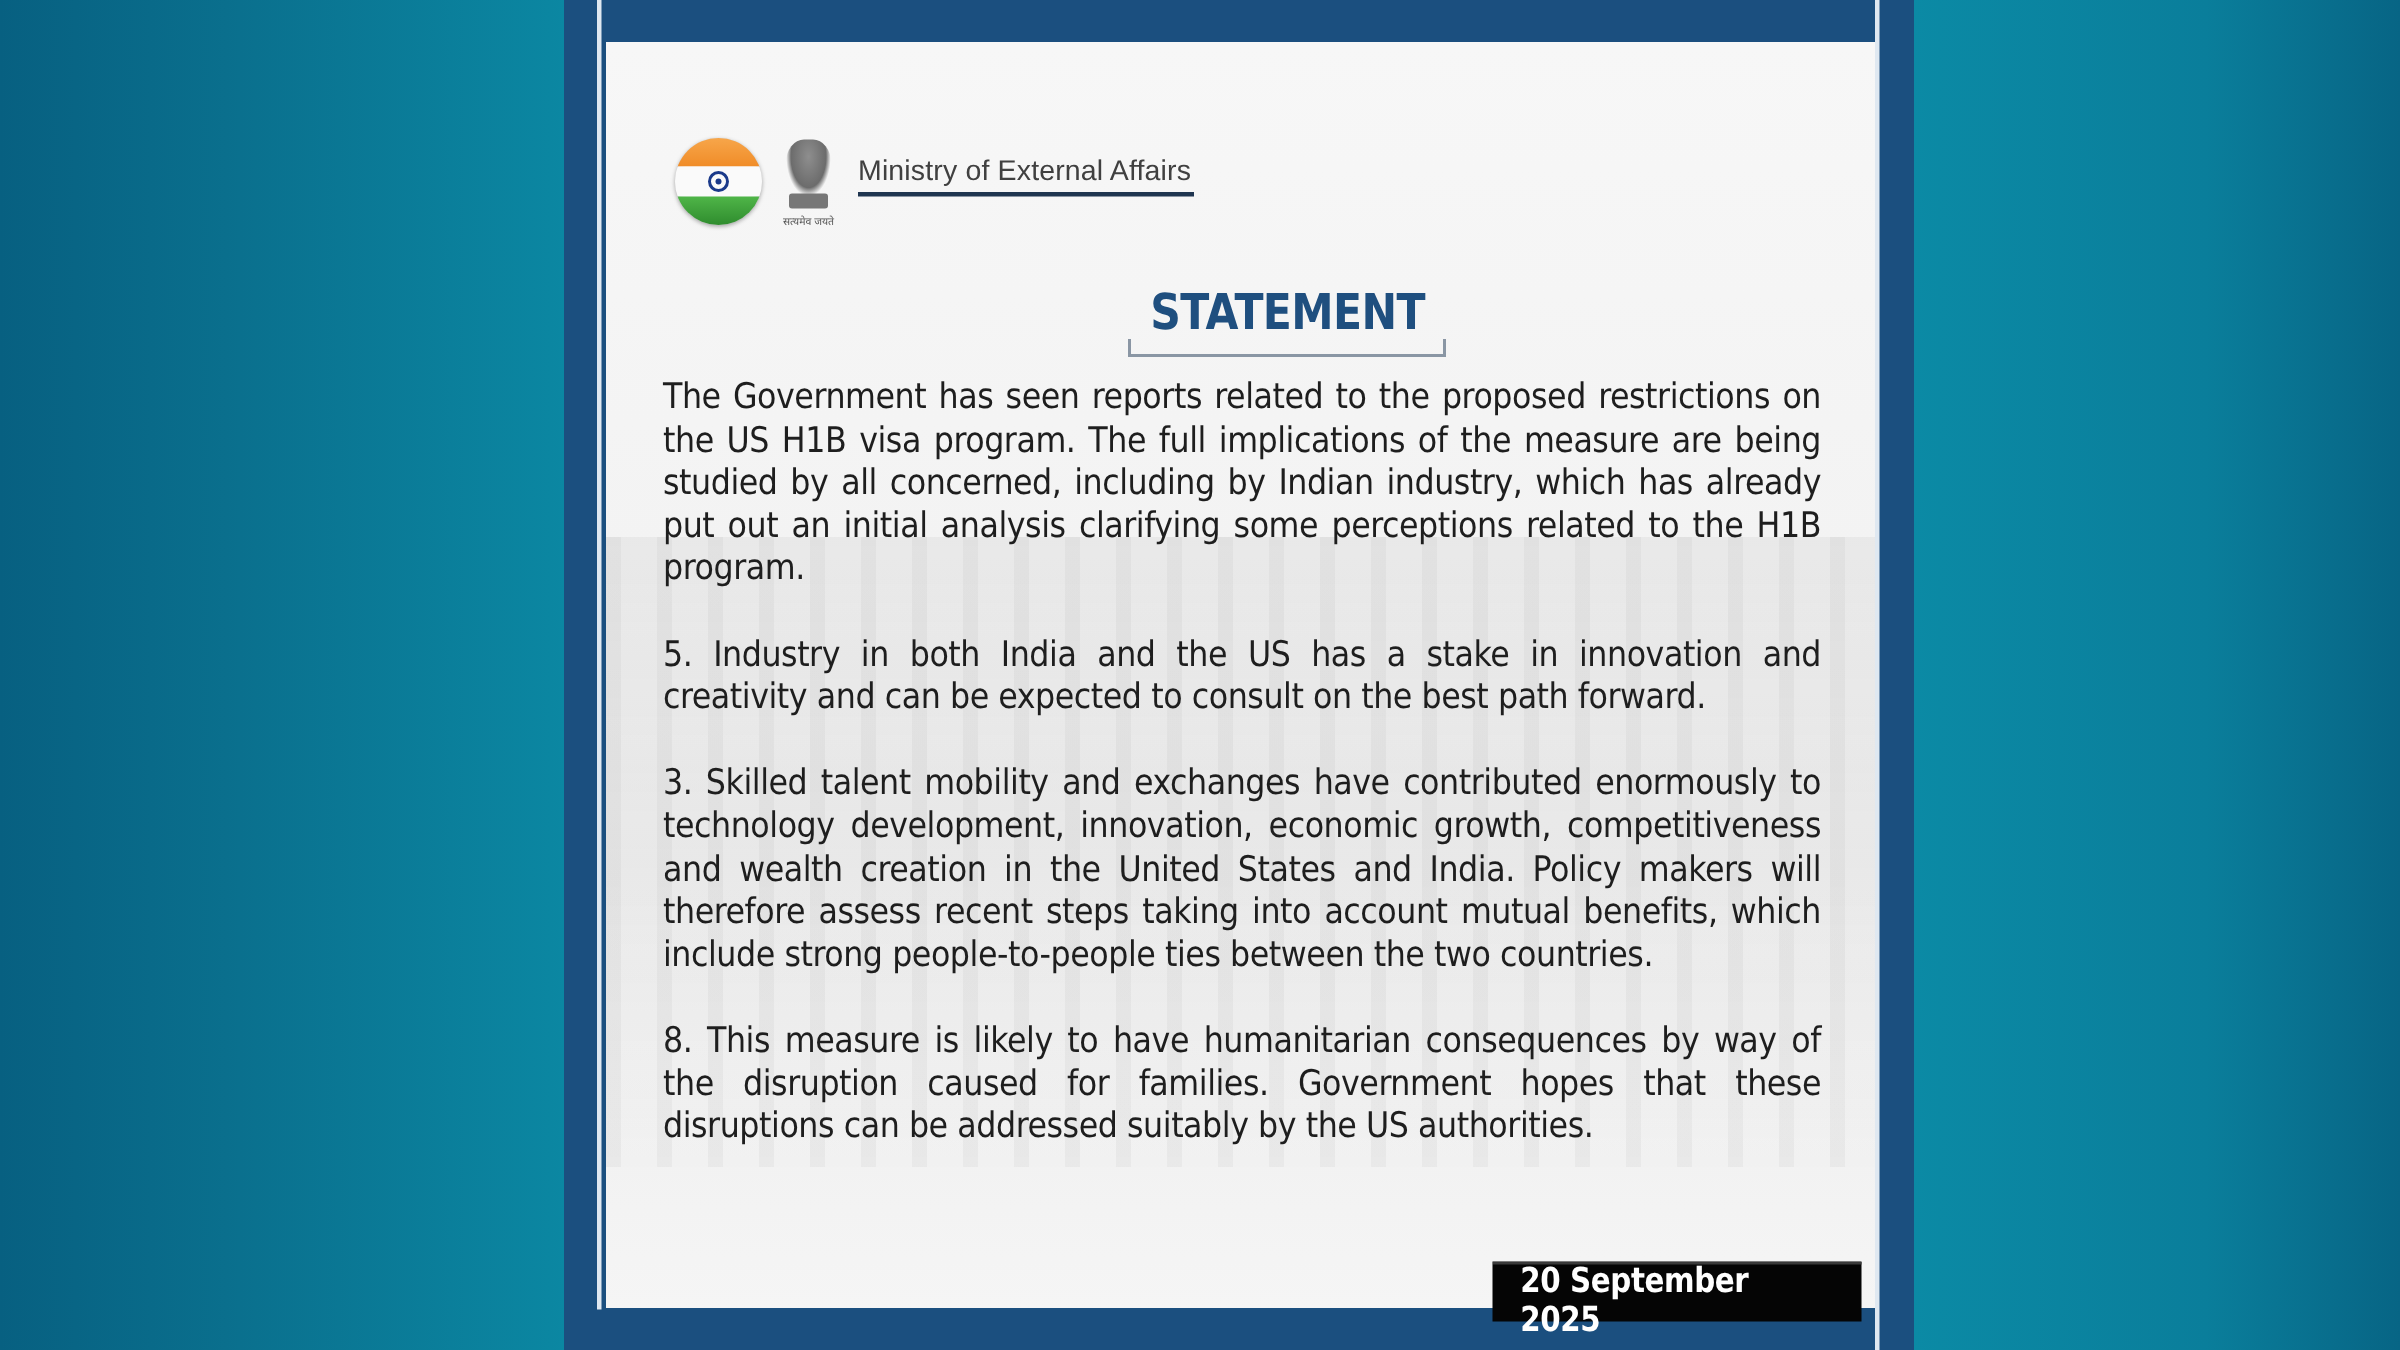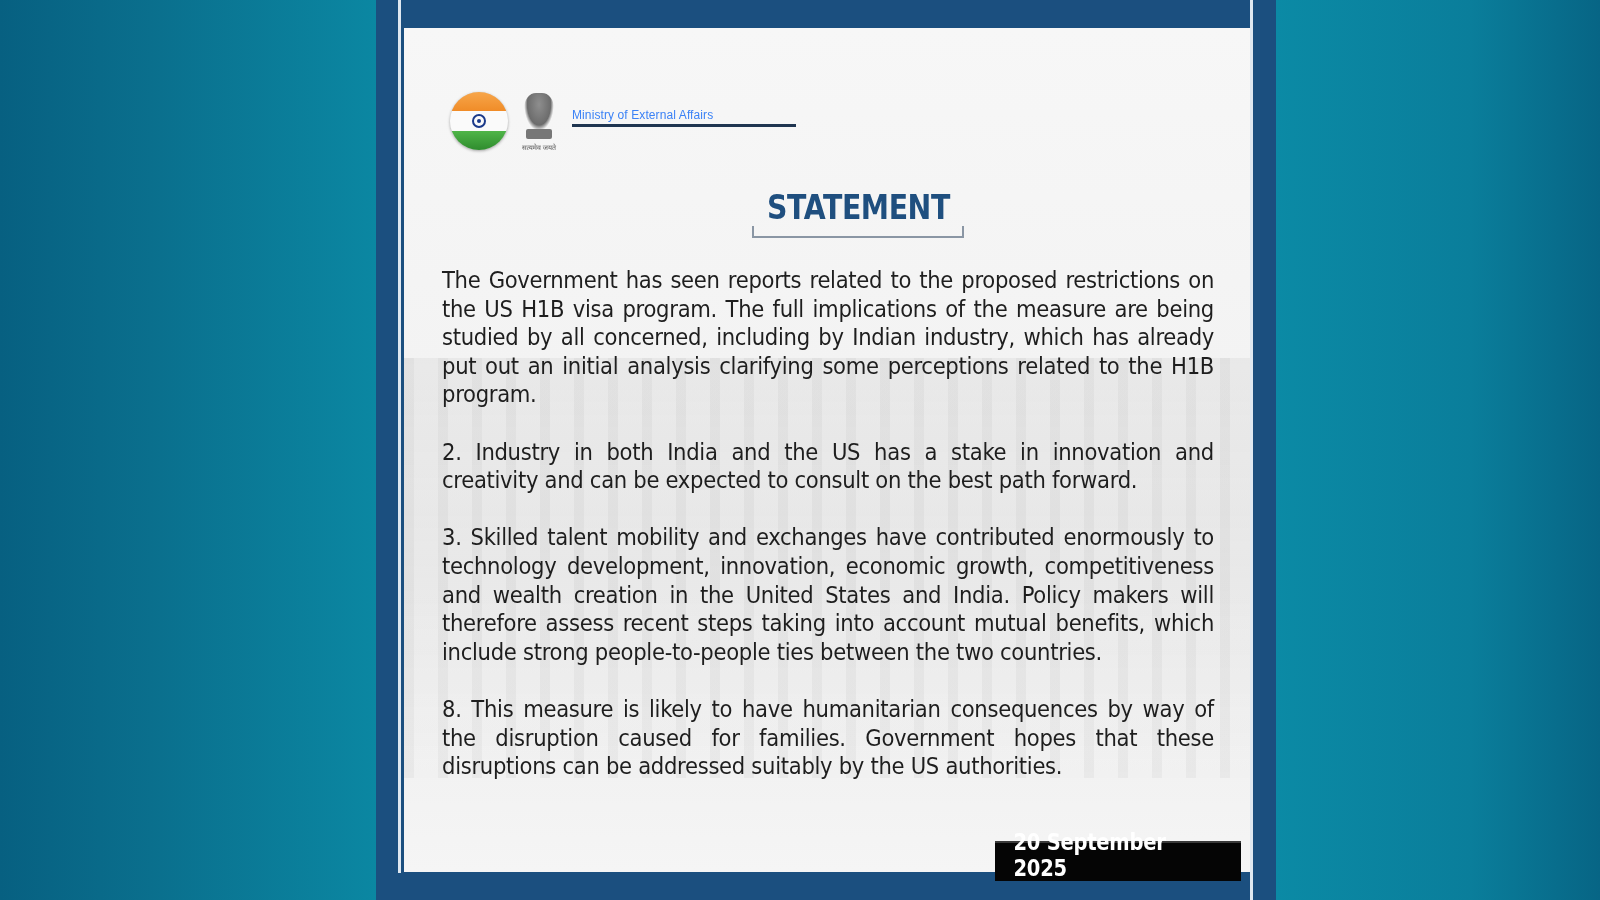--- a/index.html
+++ b/index.html
@@ -67,49 +67,49 @@
     border-radius: 40% 40% 20% 20%;
   }
   .emblem .base {
     position: absolute; left: 8px; top: 40px; width: 26px; height: 10px; background: #777; border-radius: 2px;
   }
   .emblem .motto {
     position: absolute; left: 0; top: 54px; width: 42px; font-size: 7px; color: #555; text-align: center;
   }
   .titles { margin-left: 8px; margin-top: -8px; }
   .ministry {
-    font-size: 12px; color: #3b82f6; padding-left: 4px; letter-spacing: 0.1px;
+    font-size: 19px; color: #404040; padding-left: 4px; letter-spacing: 0.1px;
   }
   .gov {
     font-size: 23px; color: #2d3f55; margin-top: 1px; letter-spacing: 0.2px;
   }
   .gov-underline {
     width: 224px; height: 3px; background: #1f3550; margin-top: 2px; margin-left: 4px;
   }
   .statement {
     position: absolute; left: 752px; top: 188px; width: 212px; height: 50px; text-align: center;
   }
   .statement .word {
     font-family: "DejaVu Sans", sans-serif; font-weight: bold; font-size: 33px;
     color: #1f4f7f; letter-spacing: -0.5px; transform: scaleX(0.86); display: inline-block;
   }
   .statement .bracket {
     position: absolute; left: 0; right: 0; bottom: 0; height: 10px;
     border-left: 2px solid #8a96a4; border-right: 2px solid #8a96a4; border-bottom: 2px solid #8a96a4;
   }
   .body-text {
-    position: absolute; left: 442px; top: 266px; width: 772px;
+    position: absolute; left: 442px; top: 250px; width: 772px;
     font-family: "DejaVu Sans Condensed", "DejaVu Sans", sans-serif;
     font-size: 23.5px; line-height: 28.6px; color: #1e1e1e;
     text-align: justify; letter-spacing: -0.3px;
   }
   .body-text p { margin: 0 0 28.6px 0; transform-origin: left top; }
   .date-badge {
     position: absolute; left: 995px; top: 841px; width: 246px; height: 40px;
-    background: #050505; color: #fff; display: flex; align-items: flex-end; justify-content: center;
+    background: #050505; color: #fff; display: flex; align-items: flex-start; justify-content: center;
     box-shadow: 0 2px 0 #3a3a3a inset;
   }
   .date-badge span {
     font-family: "DejaVu Sans", sans-serif; font-weight: bold; font-size: 23px;
     display: inline-block; transform: scaleX(0.85); letter-spacing: -0.3px;
   }
 </style>
 </head>
 <body>
 
@@ -141,20 +141,20 @@
   </div>
 </div>
 
 <div class="statement">
   <span class="word">STATEMENT</span>
   <div class="bracket"></div>
 </div>
 
 <div class="body-text">
   <p>The Government has seen reports related to the proposed restrictions on the US H1B visa program. The full implications of the measure are being studied by all concerned, including by Indian industry, which has already put out an initial analysis clarifying some perceptions related to the H1B program.</p>
-  <p>2. Industry in both India and the US has a stake in innovation and creativity and can be expected to consult on the best path forward.</p>
+  <p>5. Industry in both India and the US has a stake in innovation and creativity and can be expected to consult on the best path forward.</p>
   <p>3. Skilled talent mobility and exchanges have contributed enormously to technology development, innovation, economic growth, competitiveness and wealth creation  in the United States and India. Policy makers will therefore assess recent steps taking into account mutual benefits, which include strong people-to-people ties between the two countries.</p>
   <p>8. This measure is likely to have humanitarian consequences by way of the disruption caused for families. Government hopes that these disruptions can be addressed suitably by the US authorities.</p>
 </div>
 
 <div class="date-badge">
   <span>20 September 2025</span>
 </div>
 
 </body></html>

